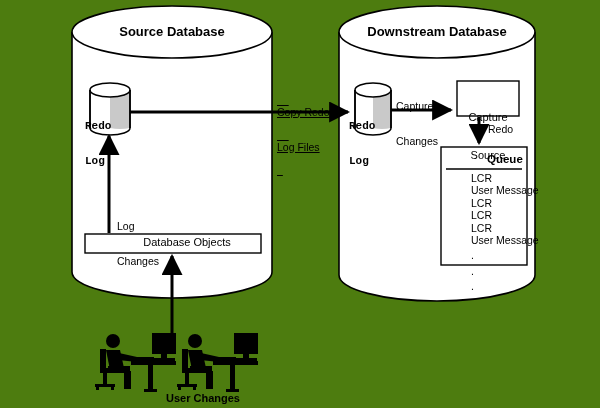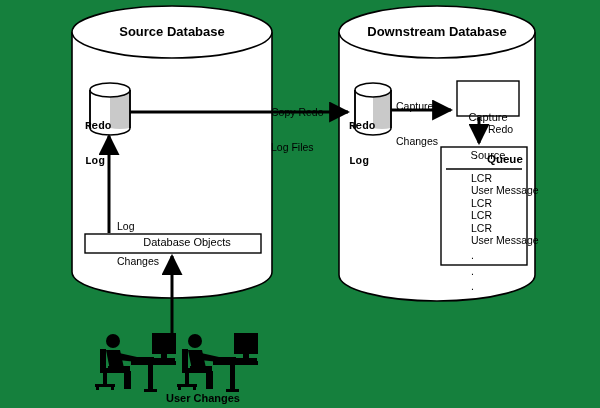--- a/index.html
+++ b/index.html
@@ -9,21 +9,21 @@
     background: #ffffff;
   }
   body {
     font-family: "Liberation Sans", sans-serif;
     color: #000000;
   }
   #diagram-root {
     position: relative;
     width: 600px;
     height: 408px;
-    background: #15803d;
+    background: #4d7c0f;
     overflow: hidden;
   }
   #diagram-svg {
     position: absolute;
     left: 0;
     top: 0;
     width: 600px;
     height: 408px;
   }
   
@@ -220,21 +220,21 @@
   <div class="lbl cyl-label" style="left:85px; top:98px; width:50px;">
     <span class="stack">Redo</span>
     <span class="stack">Log</span>
   </div>
 
   <div class="lbl cyl-label" style="left:349px; top:98px; width:48px;">
     <span class="stack">Redo</span>
     <span class="stack">Log</span>
   </div>
 
-  <div class="lbl edge-label" style="left:271px; top:83px;">
+  <div class="lbl edge-label" style="left:277px; top:83px;text-decoration:underline;">
     <span class="stack">Copy Redo</span>
     <span class="stack">Log Files</span>
   </div>
 
   <div class="lbl edge-label" style="left:396px; top:77px;">
     <span class="stack">Capture</span>
     <span class="stack">Changes</span>
   </div>
 
   <div class="lbl box-label" style="left:457px; top:86px; width:62px; line-height:1.15;">

